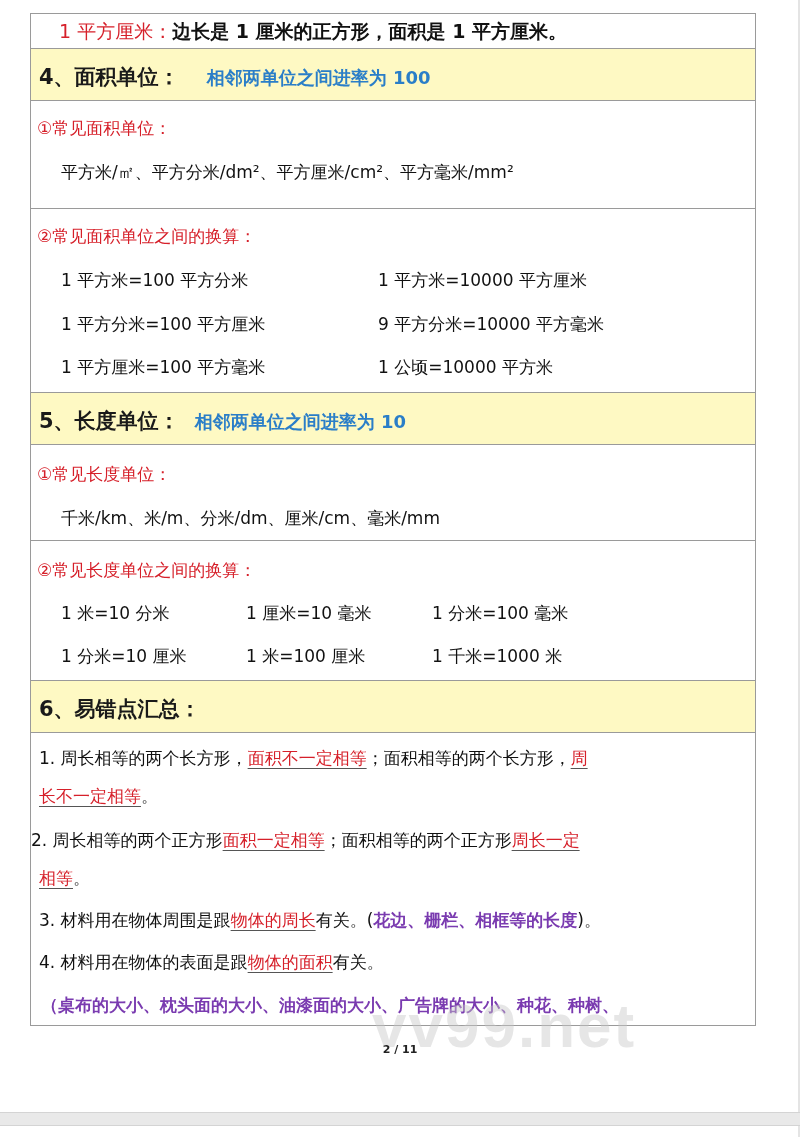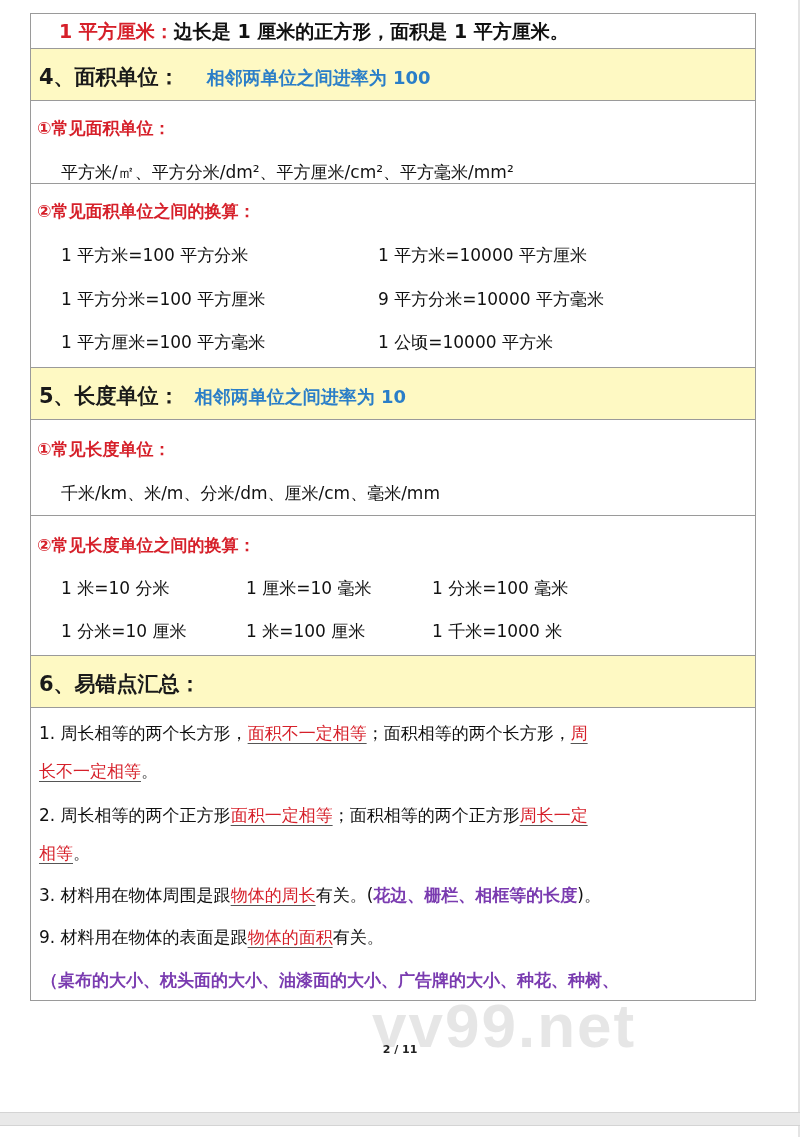--- a/index.html
+++ b/index.html
@@ -16,21 +16,21 @@
   }
   .row { border-bottom:1px solid #9a9a9a; box-sizing:border-box; position:relative; }
   .row:last-child { border-bottom:none; }
   .green { background:#fef9c3; }
   .line { position:absolute; white-space:nowrap; }
   .fs20 { font-size:19px; }
   .fs18 { font-size:17px; }
   .head { font-size:21px; font-weight:bold; color:#1a1a1a; }
   .blue { color:#2a7ec8; font-size:18px; font-weight:bold; }
   .red { color:#d6202a; }
-  .redb { color:#d6202a; font-weight:bold; }
+  .redb { color:#d6202a; font-weight:normal; }
   .purple { color:#7a3bb0; font-weight:bold; }
   .u { text-decoration:underline; text-decoration-color:#555; text-underline-offset:4px; }
   .pager { position:absolute; left:0; width:800px; top:1043px; text-align:center; font-size:11px; font-weight:bold; color:#222; }
   .watermark { position:absolute; left:372px; top:990px; font-size:62px; font-weight:bold; color:rgba(200,200,200,0.45); letter-spacing:2px; font-family:"Liberation Sans", sans-serif; }
   .sep { position:absolute; left:0; top:1112px; width:800px; height:12px; background:#e9e9e9; border-top:1px solid #d4d4d4; border-bottom:1px solid #d4d4d4; }
 </style>
 </head>
 <body>
 
 <div class="page-edge"></div>
@@ -42,21 +42,21 @@
     </div>
   </div>
 
   <div class="row green" style="height:52px">
     <div class="line" style="left:8px;top:14px">
       <span class="head">4、面积单位：</span>
       <span class="blue" style="margin-left:22px">相邻两单位之间进率为 100</span>
     </div>
   </div>
 
-  <div class="row" style="height:83px">
+  <div class="row" style="height:108px">
     <div class="line redb fs18" style="left:6px;top:16px">①常见面积单位：</div>
     <div class="line fs18" style="left:30px;top:60px">平方米/㎡、平方分米/dm²、平方厘米/cm²、平方毫米/mm²</div>
   </div>
 
   <div class="row" style="height:184px">
     <div class="line redb fs18" style="left:6px;top:16px">②常见面积单位之间的换算：</div>
     <div class="line fs18" style="left:30px;top:60px">1 平方米=100 平方分米</div>
     <div class="line fs18" style="left:347px;top:60px">1 平方米=10000 平方厘米</div>
     <div class="line fs18" style="left:30px;top:104px">1 平方分米=100 平方厘米</div>
     <div class="line fs18" style="left:347px;top:104px">9 平方分米=10000 平方毫米</div>
@@ -92,31 +92,31 @@
     </div>
   </div>
 
   <div class="row" style="height:292px">
     <div class="line fs18" style="left:8px;top:14px">
       <span>1. 周长相等的两个长方形，</span><span class="red u">面积不一定相等</span><span>；面积相等的两个长方形，</span><span class="red u">周</span>
     </div>
     <div class="line fs18" style="left:8px;top:52px">
       <span class="red u">长不一定相等</span><span>。</span>
     </div>
-    <div class="line fs18" style="left:8px;top:96px">
+    <div class="line fs18" style="left:0;top:96px">
       <span>2. 周长相等的两个正方形</span><span class="red u">面积一定相等</span><span>；面积相等的两个正方形</span><span class="red u">周长一定</span>
     </div>
     <div class="line fs18" style="left:8px;top:134px">
       <span class="red u">相等</span><span>。</span>
     </div>
     <div class="line fs18" style="left:8px;top:176px">
       <span>3. 材料用在物体周围是跟</span><span class="red u">物体的周长</span><span>有关。(</span><span class="purple">花边、栅栏、相框等的长度</span><span>)。</span>
     </div>
     <div class="line fs18" style="left:8px;top:218px">
-      <span>9. 材料用在物体的表面是跟</span><span class="red u">物体的面积</span><span>有关。</span>
+      <span>4. 材料用在物体的表面是跟</span><span class="red u">物体的面积</span><span>有关。</span>
     </div>
     <div class="line fs18" style="left:10px;top:261px">
       <span class="purple">（</span><span class="purple">桌布的大小、枕头面的大小、油漆面的大小、广告牌的大小、种花、种树、</span>
     </div>
   </div>
 </div>
 
 <div class="watermark">vv99.net</div>
 <div class="pager">2 / 11</div>
 <div class="sep"></div>

